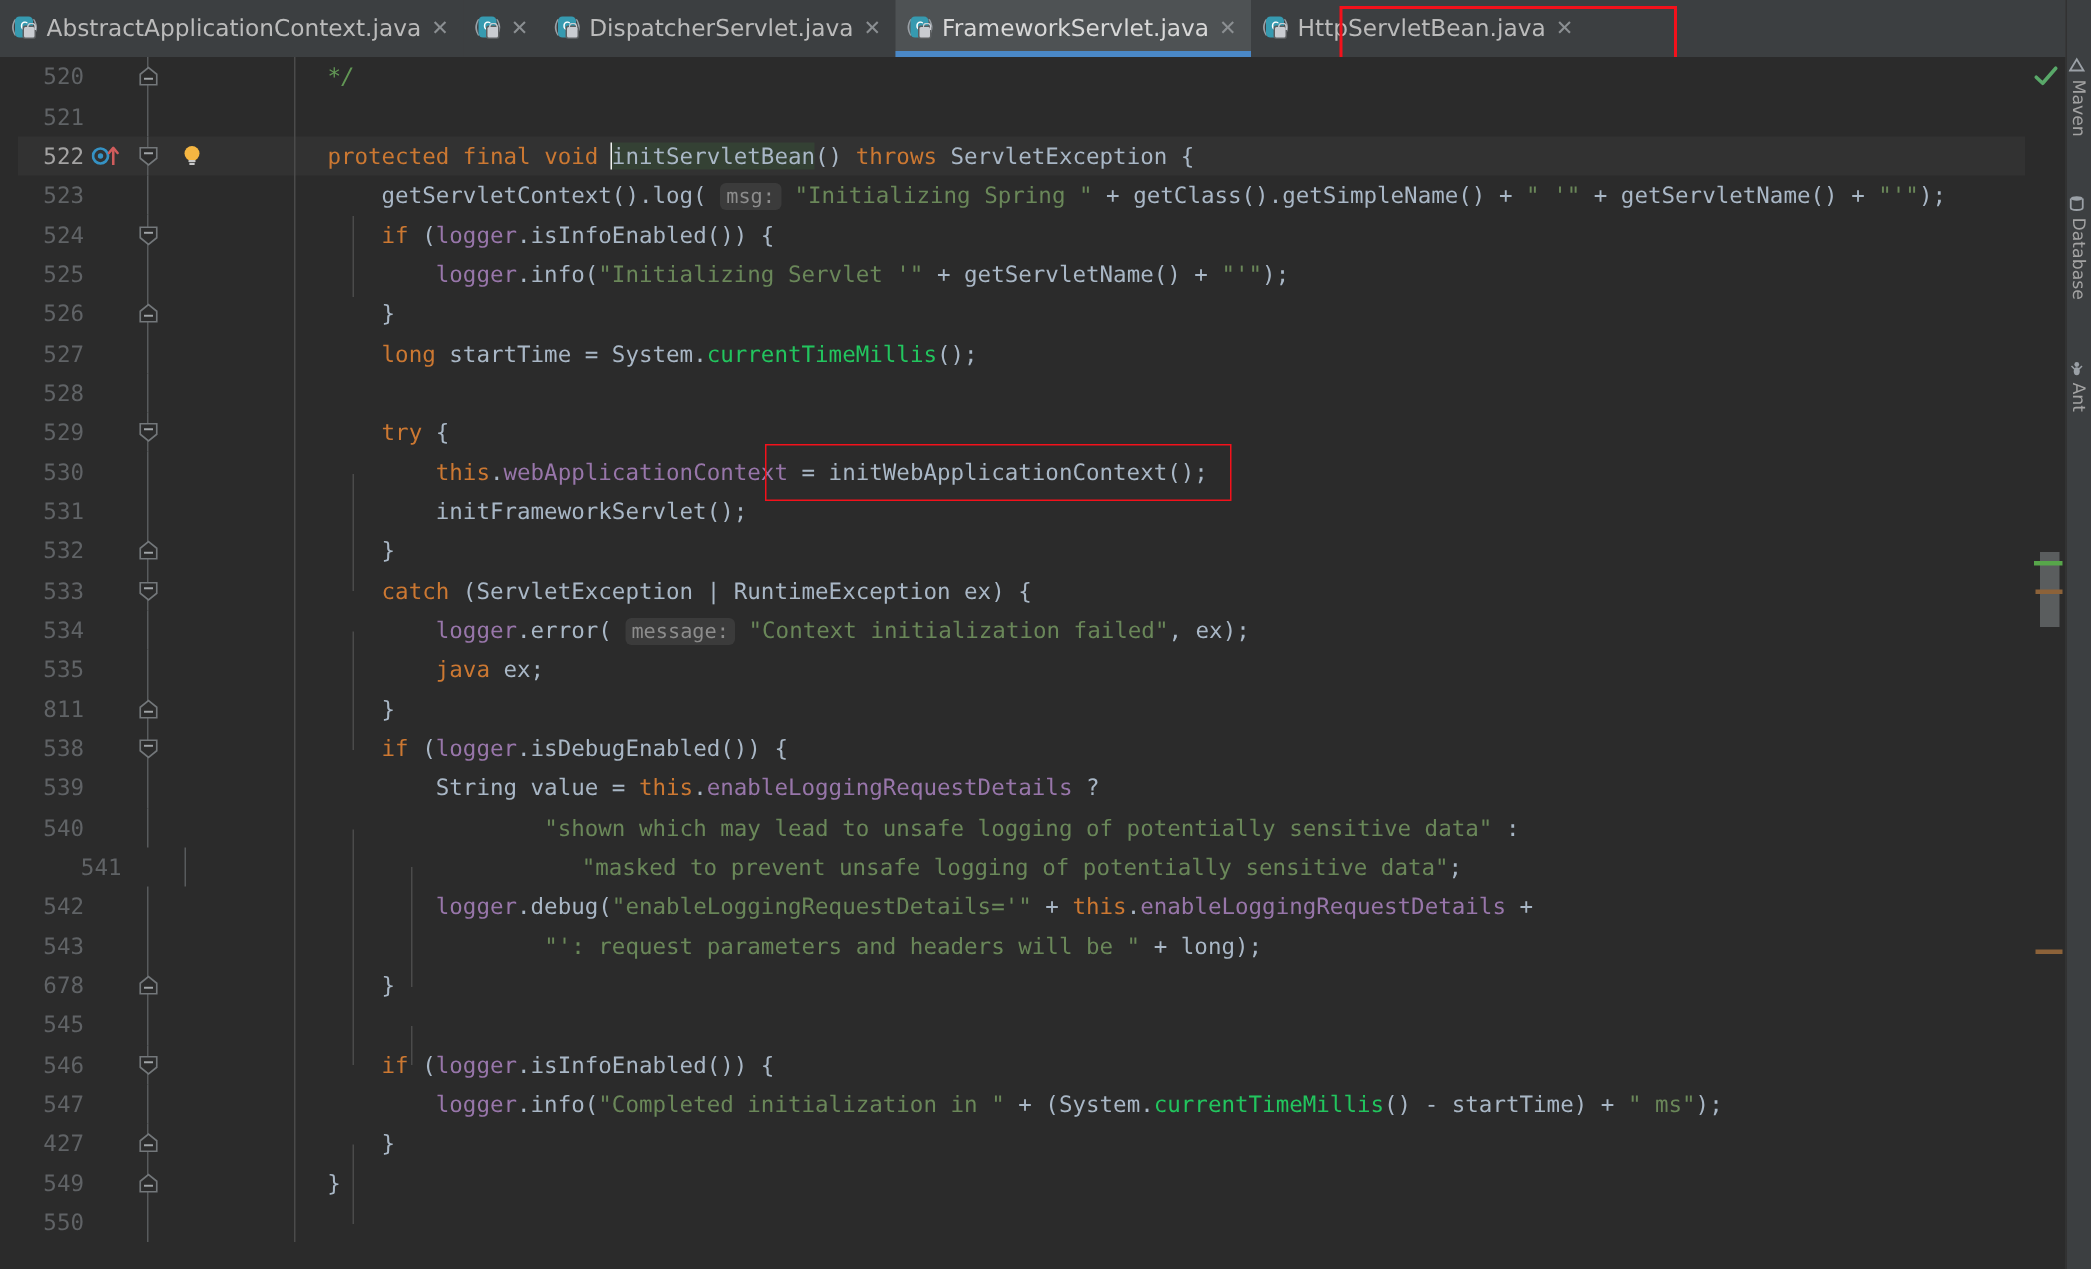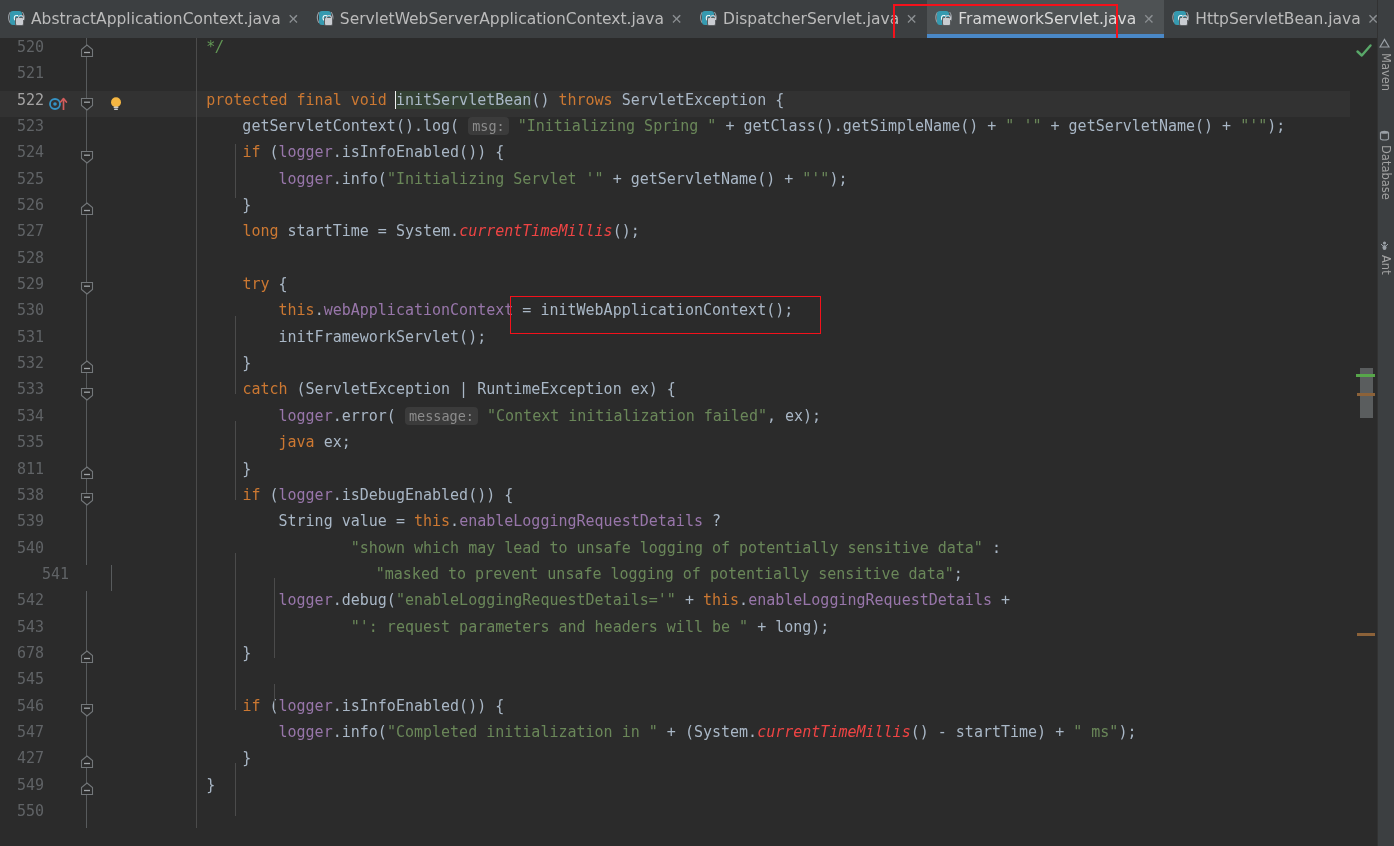--- a/index.html
+++ b/index.html
@@ -87,22 +87,23 @@
   }
   .codearea {
     position: absolute; top: 0; left: 0; right: 44px; bottom: 0;
     font-family: "DejaVu Sans Mono", monospace;
     font-size: 15px;
     overflow: hidden;
   }
   .row {
     position: relative;
     height: 26.35px;
-    display: flex; 
+    display: flex; align-items: center;
     white-space: pre;
+    margin-left: 12px;
   }
   .row.caret-line { background: #323232; }
   .gutter-num {
     width: 44px; flex: 0 0 44px;
     text-align: right;
     color: #606366;
     font-size: 15px;
     font-family: "DejaVu Sans Mono", monospace;
   }
   .row.caret-line .gutter-num { color: #a4a3a3; }
@@ -149,21 +150,21 @@
   .iguide {
     position: absolute; top: 0; bottom: 0; width: 1px; background: #4b4b4b;
   }
 
   
   .kw   { color: #cc7832; }       
   .anno { color: #bbb529; }       
   .cmt  { color: #629755; font-style: italic; }  
   .str  { color: #6a8759; }       
   .fld  { color: #9876aa; }
-  .sttc { color: #ef4444; font-style: italic; } 
+  .sttc { color: #22c55e; } 
   .pln  { color: #a9b7c6; }
   .hint {
     color: #8c8c8c;
     background: #3b3b3b;
     border-radius: 4px;
     padding: 1px 4px;
     font-size: 13.5px;
   }
   .caret-id {
     background: #344134;
@@ -233,21 +234,20 @@
         <span class="tab-label">AbstractApplicationContext.java</span>
         <span class="tab-close">✕</span>
       </div>
       <div class="tab">
         <span class="tab-icon">
           <span class="par-l">(</span>
           <span class="cls">c</span>
           <span class="par-r">)</span>
           <span class="lock"></span>
         </span>
-        <span class="tab-label">ServletWebServerApplicationContext.java</span>
         <span class="tab-close">✕</span>
       </div>
       <div class="tab">
         <span class="tab-icon">
           <span class="par-l">(</span>
           <span class="cls">c</span>
           <span class="par-r">)</span>
           <span class="lock"></span>
         </span>
         <span class="tab-label">DispatcherServlet.java</span>

